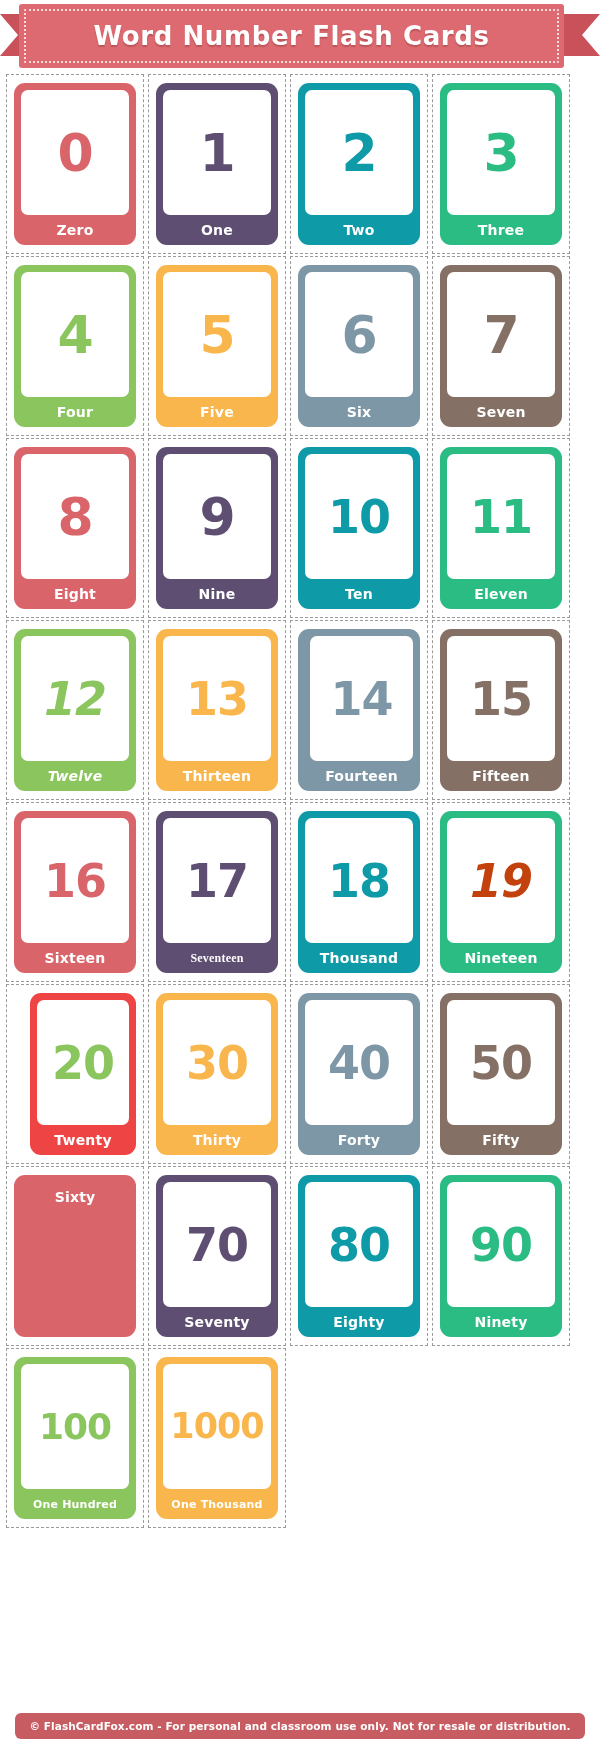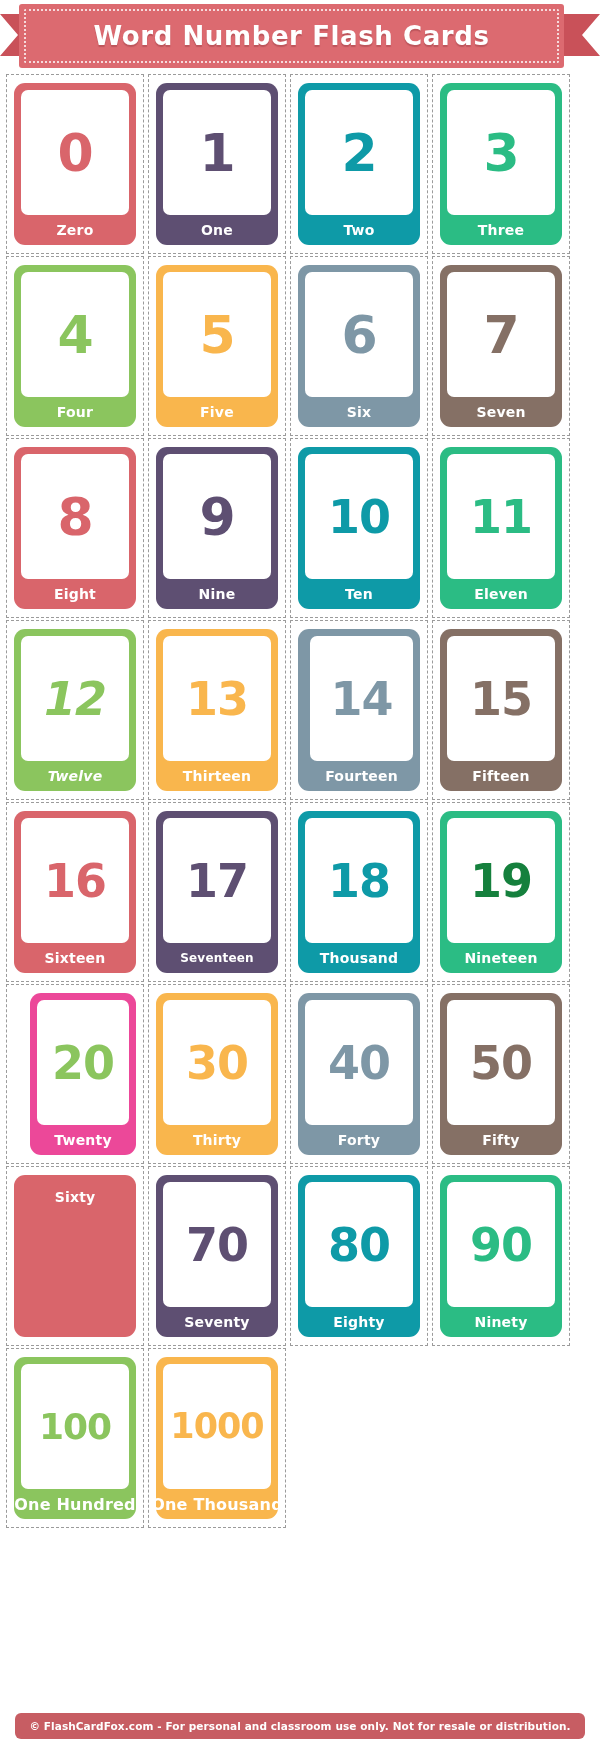--- a/index.html
+++ b/index.html
@@ -134,22 +134,22 @@
     flex: 0 0 30px;
     color: #FFFFFF;
     font-size: 14px;
     font-weight: bold;
     letter-spacing: 0.2px;
     display: flex;
     align-items: center;
     justify-content: center;
     white-space: nowrap;
   }
-  .card-label.small { font-size: 12px; }
-  .card-label.xsmall { font-size: 16px; }
+  .card-label.small { font-size: 12px; font-family: Liberation Serif, serif; }
+  .card-label.xsmall { font-size: 11px; }
 
   
   #footer-wrap {
     position: absolute;
     left: 0; right: 0;
     bottom: 18px;
     display: flex;
     justify-content: center;
   }
   #footer-bar {
@@ -328,27 +328,27 @@
       <div class="card" style="background: rgb(14, 154, 167);">
         <div class="card-face">
           <div class="card-number len2" style="color: rgb(14, 154, 167);">18</div>
         </div>
         <div class="card-label">Thousand</div>
       </div>
     </div>
     <div class="cut-cell">
       <div class="card" style="background: rgb(43, 188, 132);">
         <div class="card-face">
-          <div class="card-number len2" style="color: #15803d;">19</div>
+          <div class="card-number len2" style="color: #c2410c; font-style: italic;">19</div>
         </div>
         <div class="card-label">Nineteen</div>
       </div>
     </div>
     <div class="cut-cell">
-      <div class="card" style="background: #ec4899; margin-left: 16px;">
+      <div class="card" style="background: #ef4444; margin-left: 16px;">
         <div class="card-face">
           <div class="card-number len2" style="color: rgb(139, 197, 94);">20</div>
         </div>
         <div class="card-label">Twenty</div>
       </div>
     </div>
     <div class="cut-cell">
       <div class="card" style="background: rgb(249, 182, 77);">
         <div class="card-face">
           <div class="card-number len2" style="color: rgb(249, 182, 77);">30</div>

